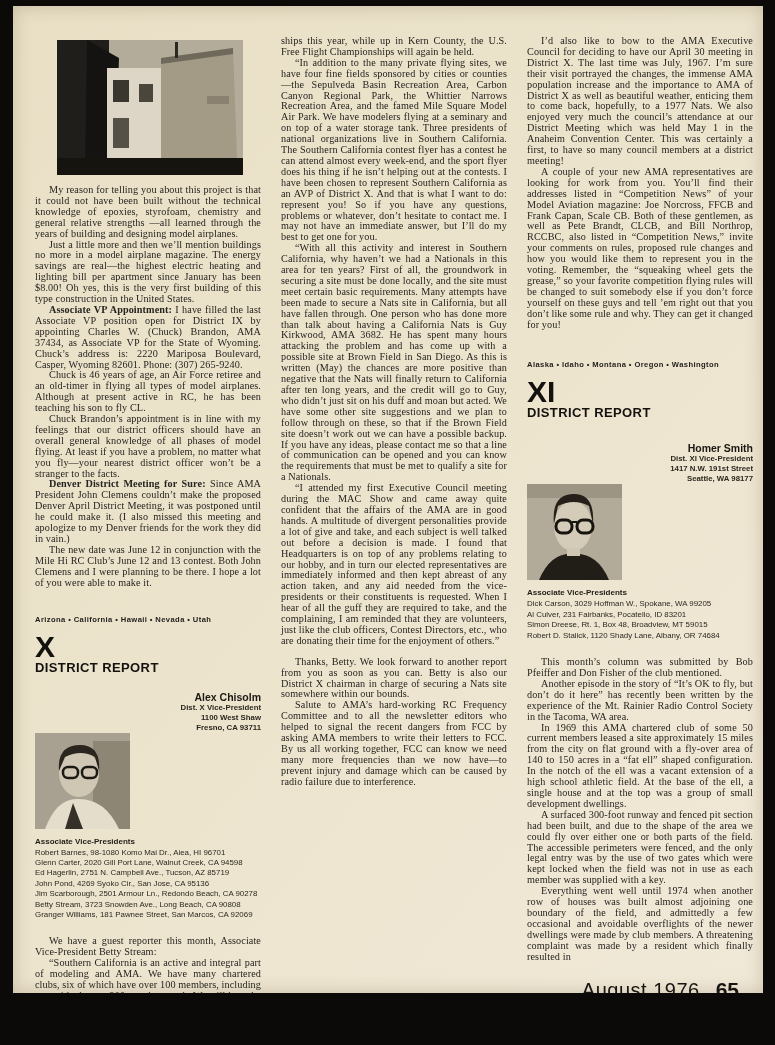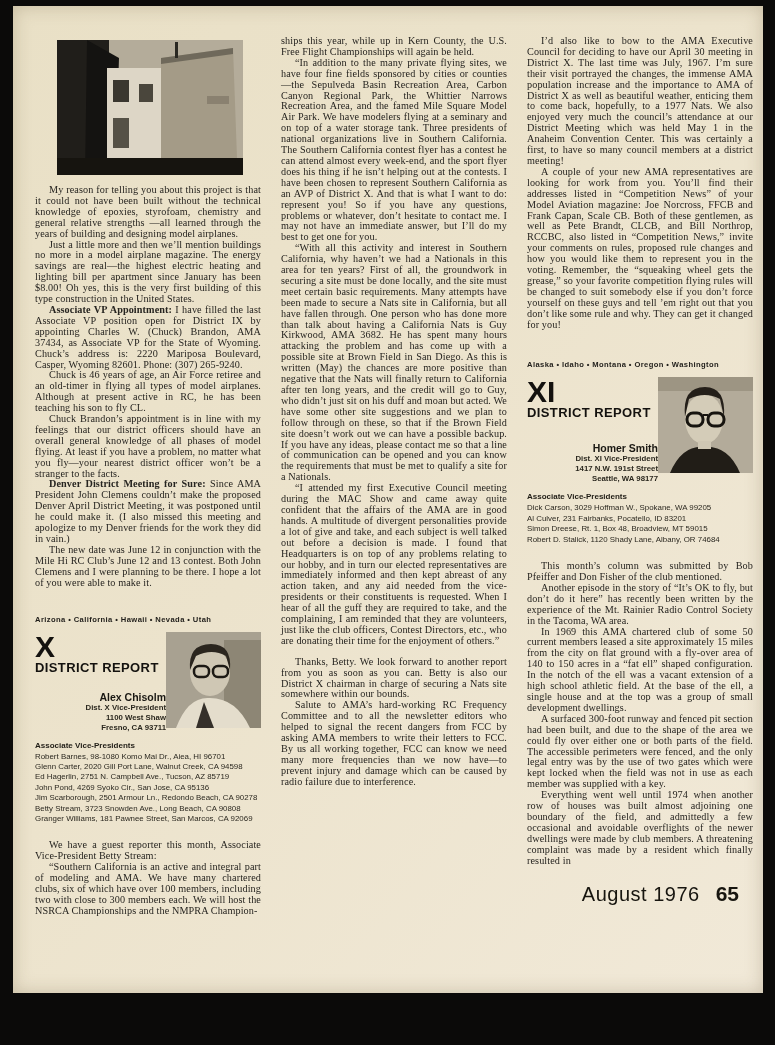--- a/index.html
+++ b/index.html
@@ -13,21 +13,21 @@
   .col + .col{margin-left:20px;}
   p.body{margin:0;font-size:10.2px;line-height:10.9px;text-align:justify;text-indent:14px;
          letter-spacing:.1px;}
   p.body b{font-weight:bold;}
   .photo{background:#938d80;}
   .building-photo{width:186px;height:135px;margin:4px 0 10px 22px;}
   .portrait{width:95px;height:96px;flex:0 0 95px;}
   .states{font-family:"Liberation Sans", sans-serif;font-weight:bold;font-size:7.6px;
           letter-spacing:.4px;color:#201e1a;margin:0 0 8px 0;}
   .district{margin-top:26px;}
-  .d-head{display:flex;}
+  .d-head{display:flex;flex-direction:column;}
   .d-left{flex:1;padding-top:2px;}
   .d-num{font-family:"Liberation Sans", sans-serif;font-weight:bold;font-size:30px;
          line-height:26px;color:#14120f;}
   .d-title{font-family:Liberation Sans, sans-serif;font-weight:bold;font-size:13px;
            letter-spacing:.4px;color:#14120f;margin-top:0;}
   .officer{margin-top:16px;text-align:right;}
   .o-name{font-family:"Liberation Sans", sans-serif;font-weight:bold;font-size:10.5px;color:#1a1813;}
   .o-line{font-family:"Liberation Sans", sans-serif;font-weight:bold;font-size:7.8px;
           line-height:10px;color:#2b281f;}
   .avp-head{font-family:"Liberation Sans", sans-serif;font-weight:bold;font-size:8px;

